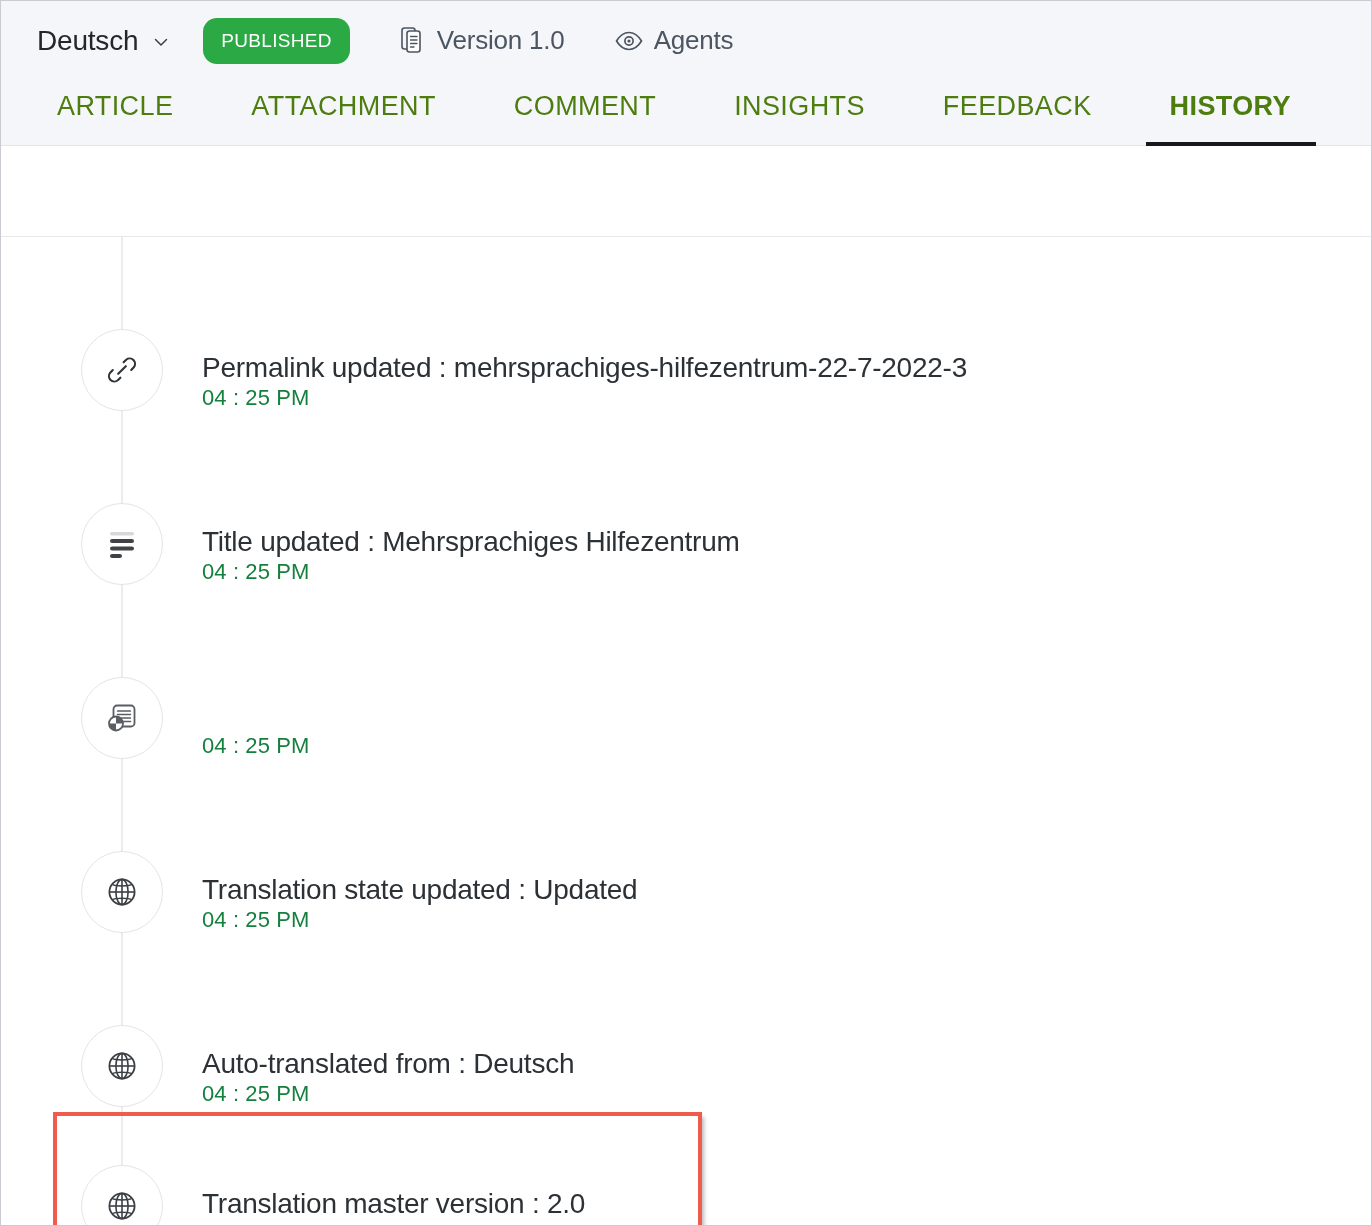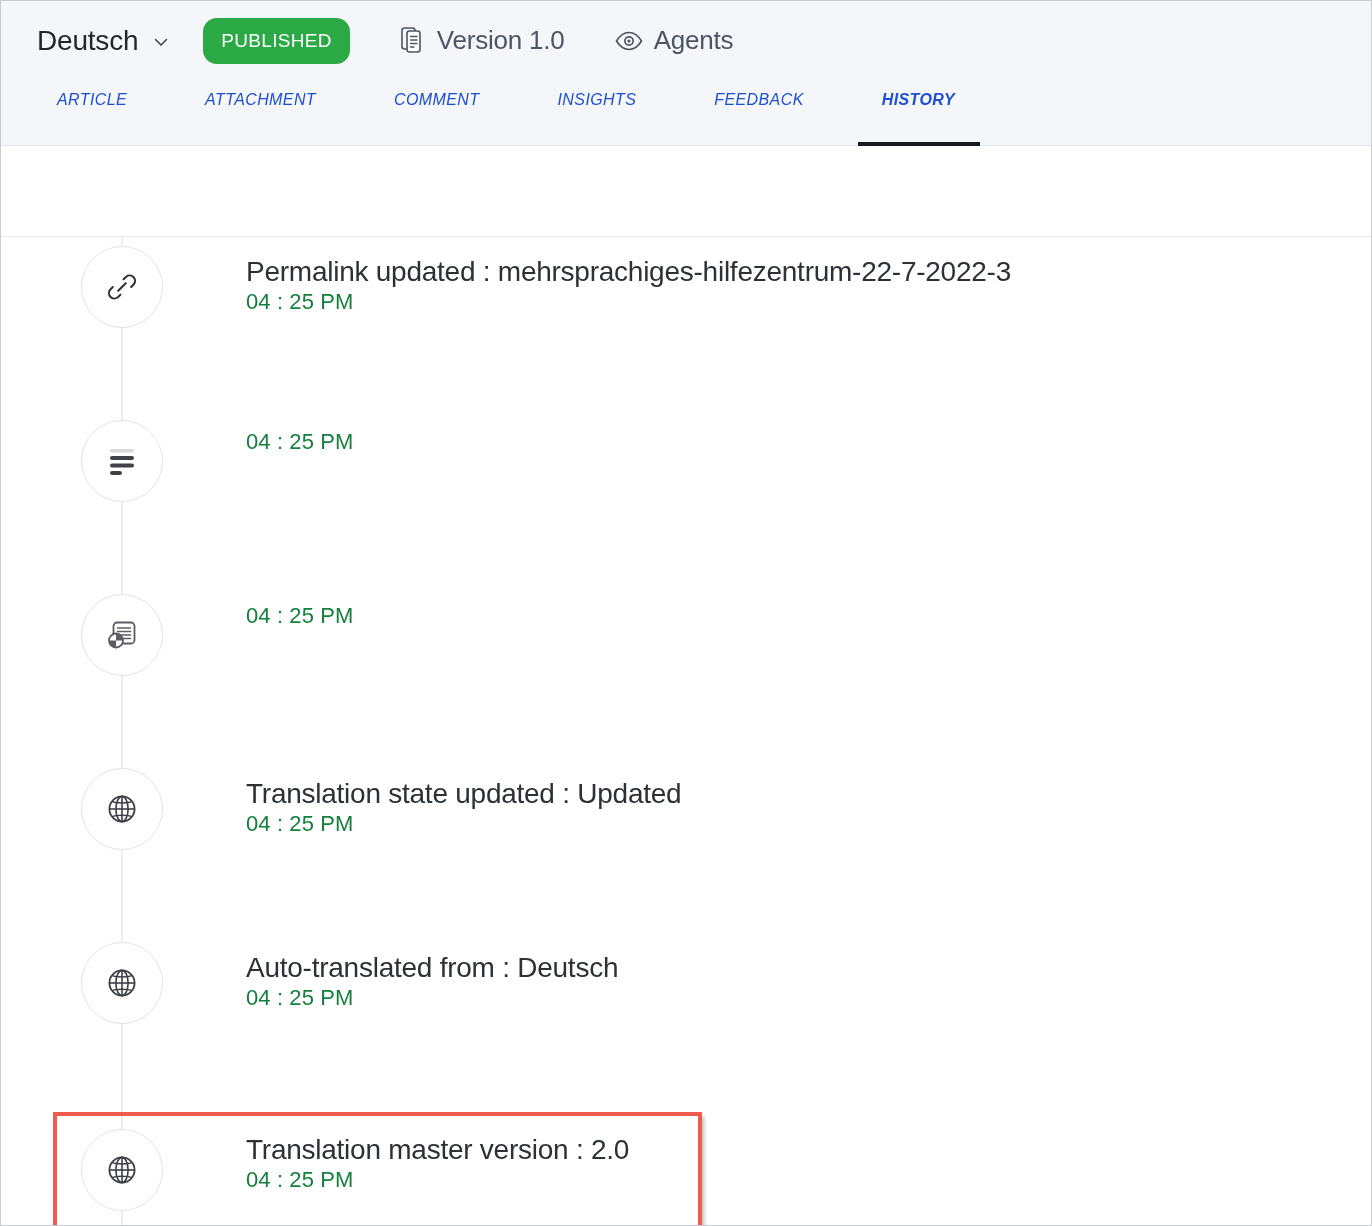--- a/index.html
+++ b/index.html
@@ -83,30 +83,29 @@
   .tabstrip {
     position: relative;
     height: 66px;
     background: #f5f6f9;
     display: flex;
     align-items: flex-start;
     padding-left: 56px;
     border-bottom: 1px solid #e2e5ea;
   }
   .tab {
-    font-size: 16px;
-    color: #1d4ed8;
+    font-size: 27px;
+    color: #4d7c0f;
     letter-spacing: 0.4px;
     padding: 11px 0 0 0;
     margin-right: 78px;
     height: 66px;
     cursor: pointer;
     position: relative;
     white-space: nowrap;
-    font-style: italic;
   }
   .tab.active {
     font-weight: bold;
     margin-right: 0;
   }
   .tab.active::after {
     content: "";
     position: absolute;
     left: -24px;
     right: -25px;
@@ -134,23 +133,22 @@
     top: 0;
     bottom: 0;
     width: 2px;
     background: #ececee;
   }
 
   .entry {
     position: relative;
     height: 174px;
     display: flex;
-    align-items: flex-start;
+    align-items: flex-end;
     padding-top: 9px;
-    gap: 44px;
   }
 
   .bullet {
     position: relative;
     z-index: 2;
     width: 82px;
     height: 82px;
     border-radius: 50%;
     background: #ffffff;
     border: 1px solid #e4e4e6;
@@ -274,20 +272,21 @@
         <span>
           <svg width="34" height="30" viewBox="0 0 34 30" fill="none">
             <rect x="5" y="3" width="24" height="3.6" rx="1.8" fill="#d8d8da"></rect>
             <rect x="5" y="10" width="24" height="4.1" rx="2.05" fill="#404247"></rect>
             <rect x="5" y="17.5" width="24" height="4.1" rx="2.05" fill="#404247"></rect>
             <rect x="5" y="25" width="12" height="4.1" rx="2.05" fill="#404247"></rect>
           </svg>
         </span>
       </div>
       <div class="entry-body">
+        <div class="entry-title">Title updated : Mehrsprachiges Hilfezentrum</div>
         <div class="entry-time">04 : 25 PM</div>
       </div>
     </div>
 
     <div class="entry">
       <div class="bullet">
         <span>
           <svg width="36" height="36" viewBox="0 0 36 36" fill="none">
             <rect x="9.5" y="5.5" width="21" height="21" rx="3.5" fill="#ffffff" stroke="#5a5d62" stroke-width="1.8"></rect>
             <line x1="13.5" y1="11" x2="26.5" y2="11" stroke="#5a5d62" stroke-width="1.5" stroke-linecap="round"></line>

